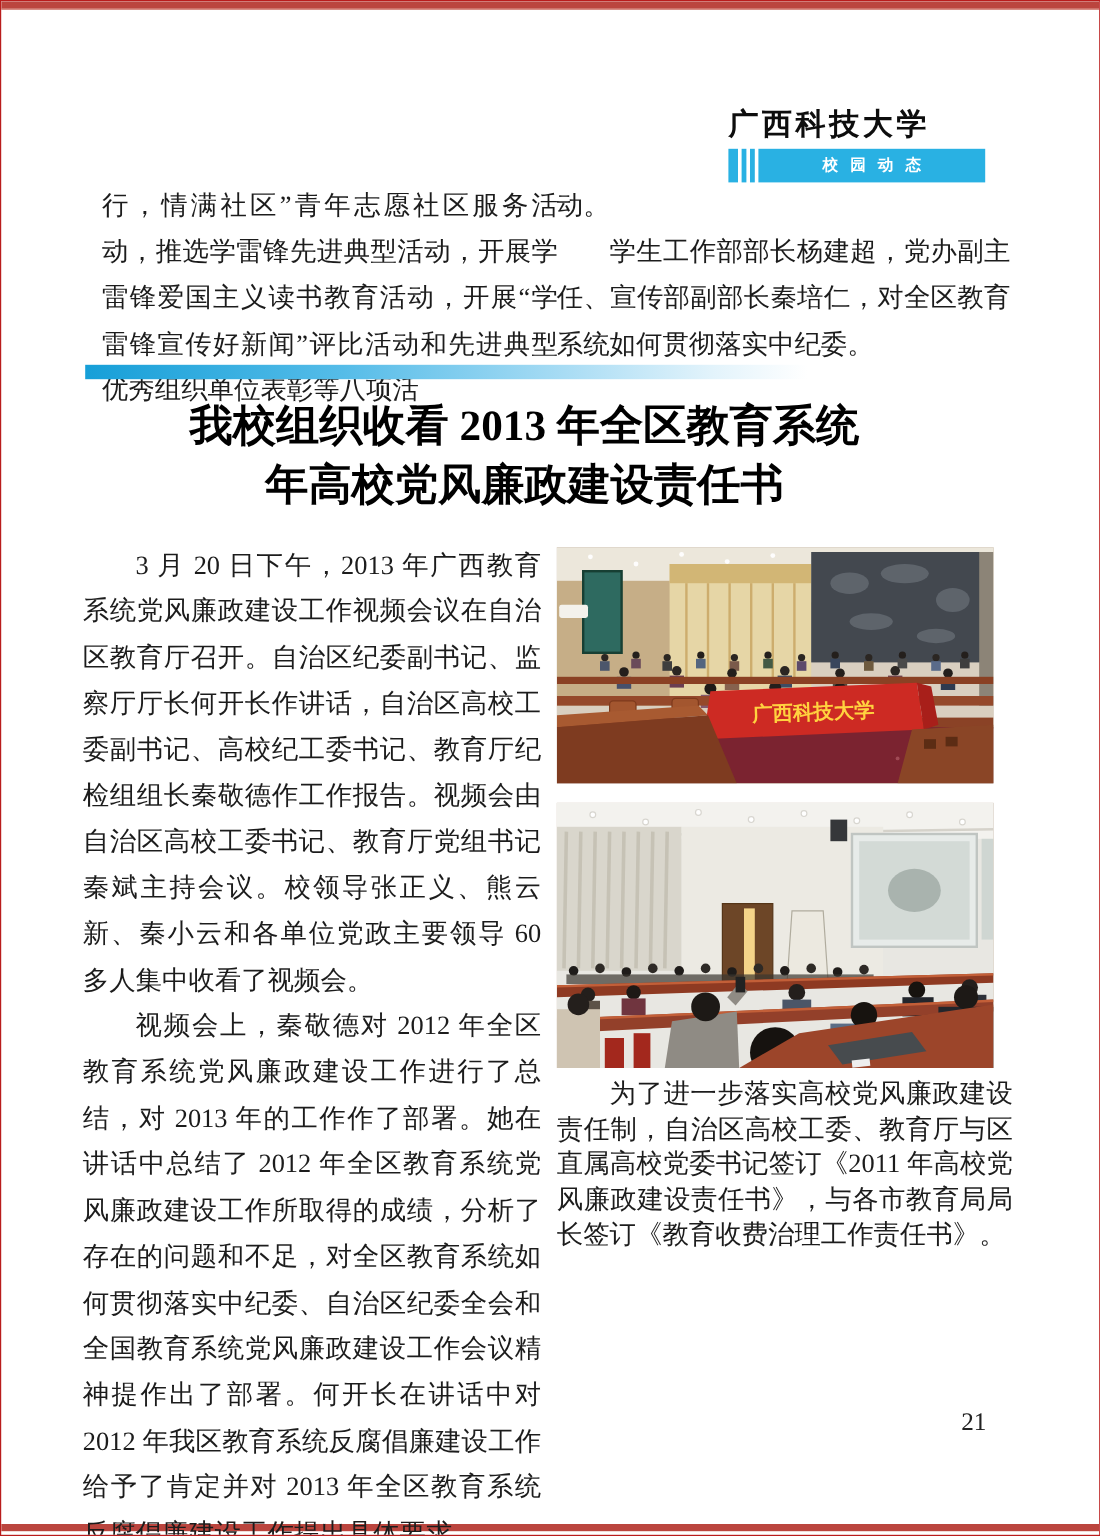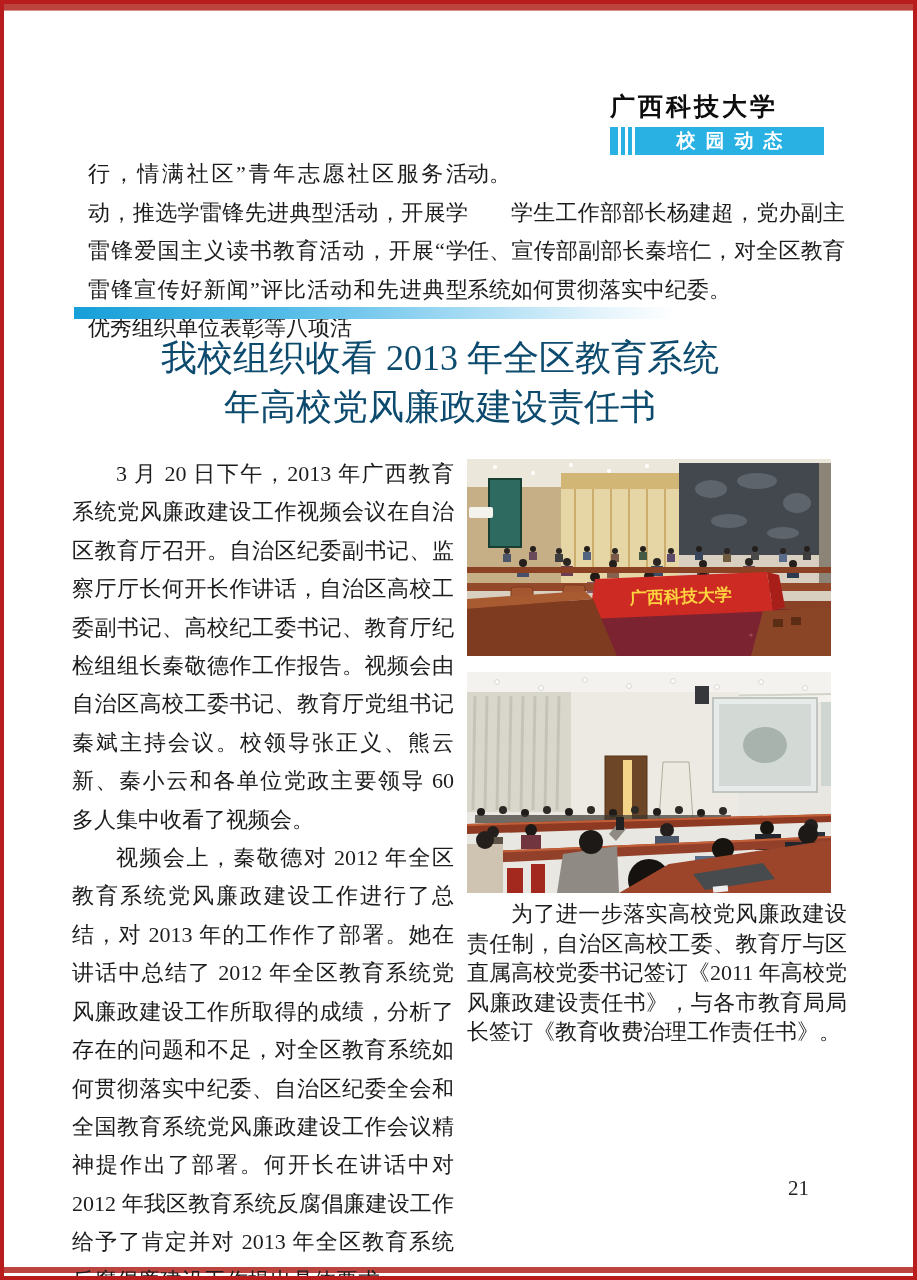--- a/index.html
+++ b/index.html
@@ -1,67 +1,67 @@
 <!DOCTYPE html>
 <html><head>
 <meta charset="utf-8">
 <style>
   html,body{margin:0;padding:0;background:#f5f5f5;}
   .page{
     position:relative;width:917px;height:1280px;margin:0 auto;
     background:#ffffff;overflow:hidden;color:#1c1c1c;
     font-family:"Liberation Serif","DejaVu Serif",serif;
-    border:4px solid #b91c1c;box-sizing:border-box;
+    border:1px solid #b91c1c;box-sizing:border-box;
   }
   .bar-red-top{position:absolute;left:0;top:0;width:100%;height:6px;background:#bb453e;border-bottom:1px solid #d98f85;}
   .bar-red-bottom{position:absolute;left:0;bottom:3px;width:100%;height:6px;background:#bb453e;}
 
   
   .header{position:absolute;left:606px;top:86px;width:214px;}
   .univ{font-family:"Liberation Sans","DejaVu Sans",sans-serif;font-weight:bold;
         font-size:25px;letter-spacing:3px;color:#0d0d0d;white-space:nowrap;}
   .banner{margin-top:4px;height:28px;display:flex;align-items:stretch;}
   .stripe{background:#29b1e3;margin-right:3px;}
   .stripe.s1{width:8px;}
   .stripe.s2{width:4px;}
   .stripe.s3{width:4px;}
   .banner-main{flex:1;background:#29b1e3;color:#ffffff;
         font-family:"Liberation Sans","DejaVu Sans",sans-serif;font-weight:bold;
-        font-size:19px;letter-spacing:10px;text-align:center;line-height:28px;
+        font-size:13px;letter-spacing:10px;text-align:center;line-height:28px;
         padding-left:10px;white-space:nowrap;}
 
   
   .top-col{position:absolute;top:151px;font-size:22px;line-height:38.5px;
            text-align:justify;}
   .top-col.left{left:84px;width:380px;}
   .top-col.right{left:463px;width:378px;}
   p{margin:0;padding:0;}
   .indent{text-indent:2em;}
 
   
   .divider{position:absolute;left:70px;top:303px;width:614px;height:12px;
     background:linear-gradient(90deg,#169fd8 0%,#55bce8 35%,#a8dcf4 65%,#e2f3fb 85%,rgba(255,255,255,0) 98%);}
 
   
   .title{position:absolute;left:0;top:330px;width:872px;text-align:center;
-         font-weight:normal;font-size:36px;line-height:49px;color:#0c4a6e;}
+         font-weight:bold;font-size:36px;line-height:49px;color:#000000;}
 
   
   .body-left{position:absolute;left:68px;top:451px;width:382px;
              font-size:22px;line-height:38.4px;text-align:justify;}
   .body-right{position:absolute;left:463px;top:895px;width:380px;
              font-size:22px;line-height:29.6px;text-align:justify;}
 
   
   .photo{position:absolute;left:463px;width:364px;overflow:hidden;background:#cbbfae;}
   .photo1{top:455px;height:197px;}
   .photo2{top:668px;height:221px;}
   .photo svg{display:block;width:100%;height:100%;}
 
-  .pagenum{position:absolute;left:784px;top:1172px;font-size:21px;color:#222;}
+  .pagenum{position:absolute;left:800px;top:1172px;font-size:21px;color:#222;}
 </style>
 </head>
 <body>
 
 <div class="page">
 
   <div class="bar-red-top"></div>
   <div class="bar-red-bottom"></div>
 
   <div class="header">

